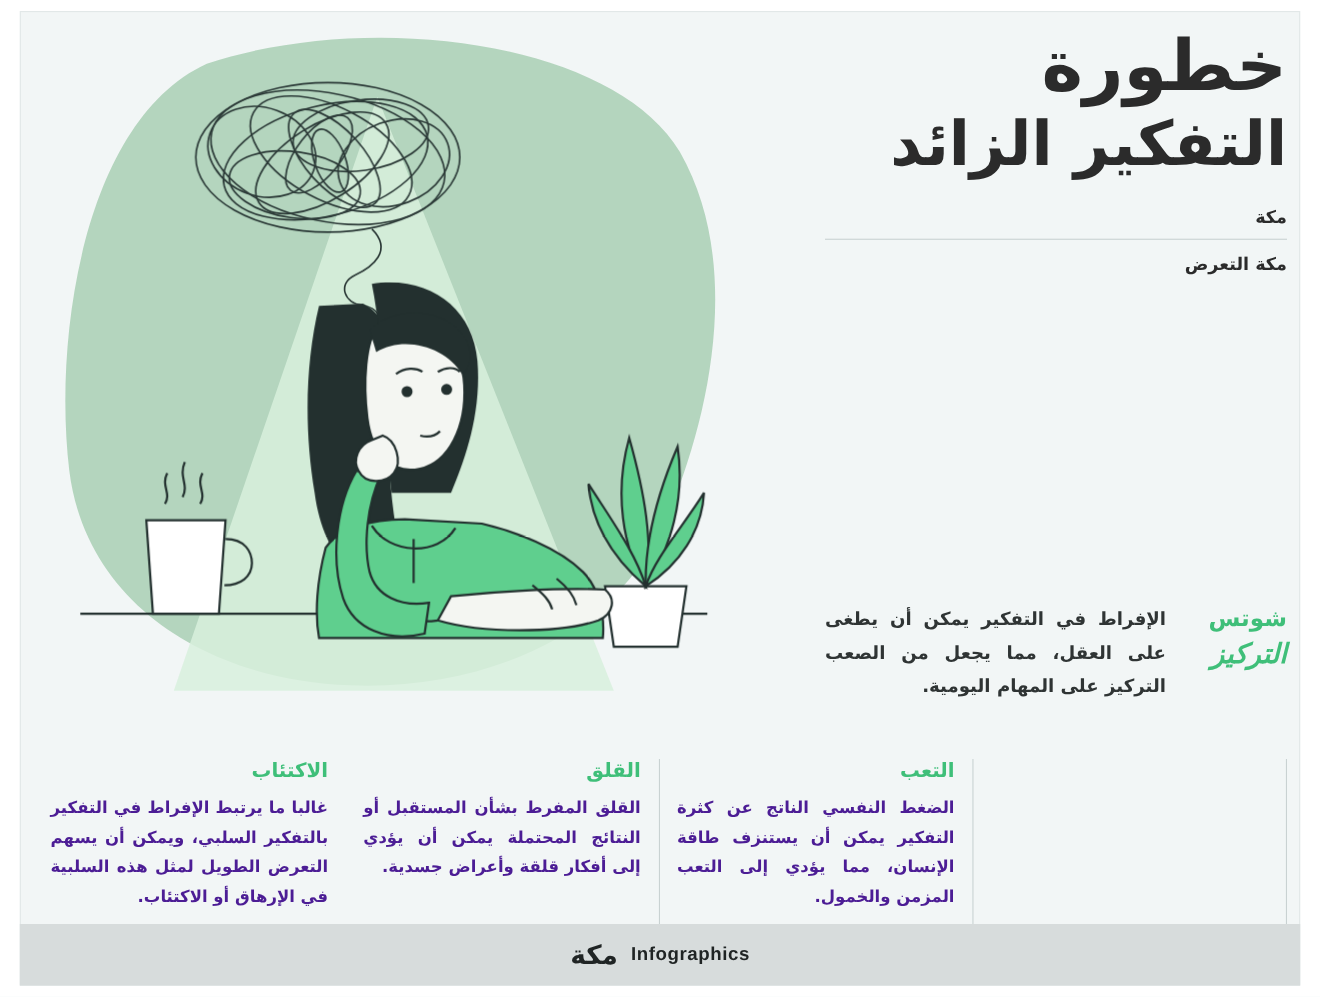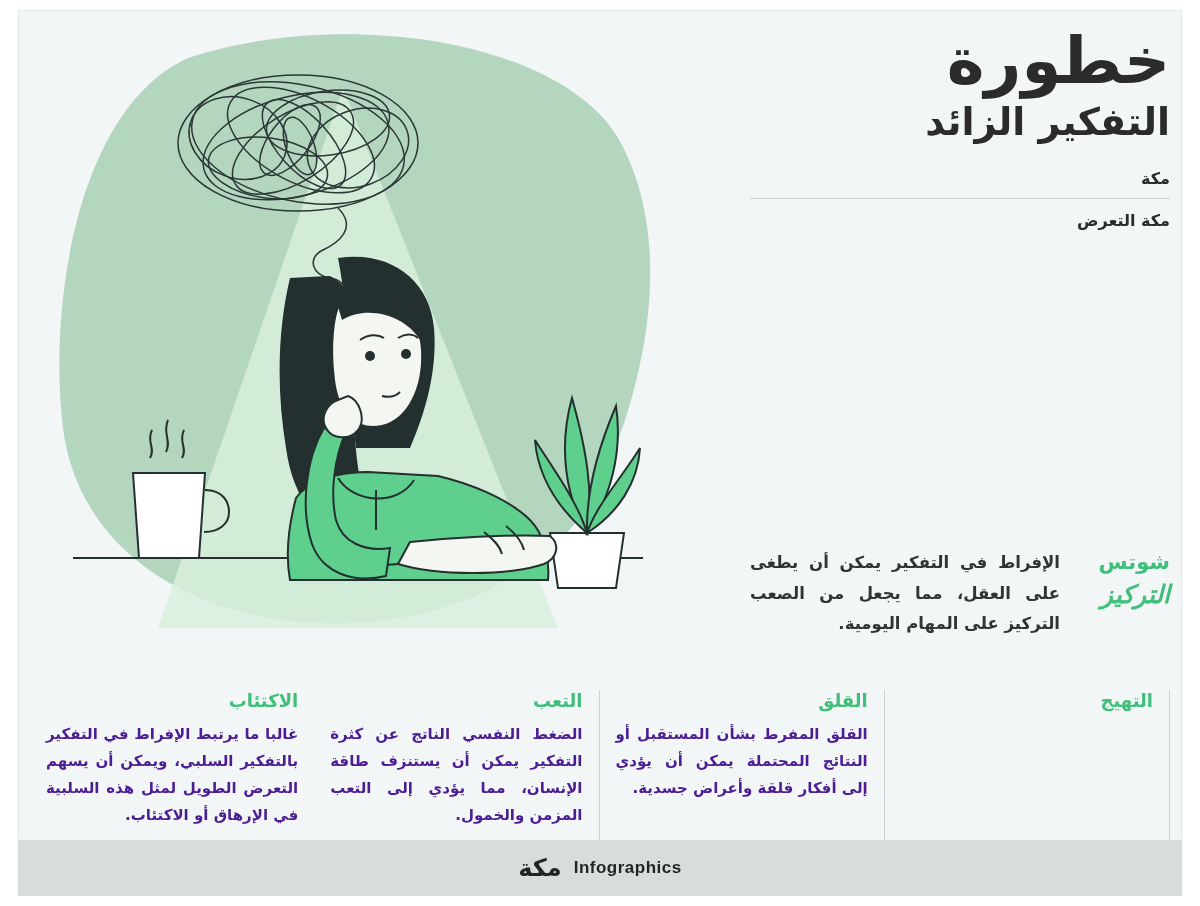--- a/index.html
+++ b/index.html
@@ -33,21 +33,21 @@
   
   .right{
     position:absolute;right:30px;top:28px;width:420px;
     text-align:right;
     direction:rtl;
   }
   .title{
     font-size:64px;line-height:1.05;font-weight:bold;color:#2b2b2b;
     letter-spacing:0px;margin:0 0 2px 0;
   }
-  .title .l2{display:block;font-size:38px;margin-top:8px;}
+  .title .l2{display:block;font-size:56px;margin-top:8px;}
   .byline{
     margin-top:26px;font-size:16px;font-weight:bold;color:#2b2b2b;
   }
   .rule{
     margin:10px 0 12px 0;height:1px;background:#c9d2d2;width:100%;
   }
   .city{
     font-size:16px;font-weight:bold;color:#2b2b2b;margin-bottom:10px;
   }
   .lede{
@@ -213,29 +213,28 @@
     </div>
     <div class="focus-body">الإفراط في التفكير يمكن أن يطغى على العقل، مما يجعل من الصعب التركيز على المهام اليومية.</div>
   </div>
 
   <div class="cols">
     <div class="col">
       <h3>الاكتئاب</h3>
       <p>غالبا ما يرتبط الإفراط في التفكير بالتفكير السلبي، ويمكن أن يسهم التعرض الطويل لمثل هذه السلبية في الإرهاق أو الاكتئاب.</p>
     </div>
     <div class="col">
+      <h3>القلق</h3>
+      <p>القلق المفرط بشأن المستقبل أو النتائج المحتملة يمكن أن يؤدي إلى أفكار قلقة وأعراض جسدية.</p>
+    </div>
+    <div class="col">
       <h3>التعب</h3>
       <p>الضغط النفسي الناتج عن كثرة التفكير يمكن أن يستنزف طاقة الإنسان، مما يؤدي إلى التعب المزمن والخمول.</p>
     </div>
     <div class="col">
-      <h3>القلق</h3>
-      <p>القلق المفرط بشأن المستقبل أو النتائج المحتملة يمكن أن يؤدي إلى أفكار قلقة وأعراض جسدية.</p>
-    </div>
-    <div class="col">
-      <h3>التهيج</h3>
     </div>
   </div>
 
   <div class="footer">
     <span class="fx">Infographics</span>
     <span class="logo">مكة</span>
   </div>
 </div>
 
 </body></html>

